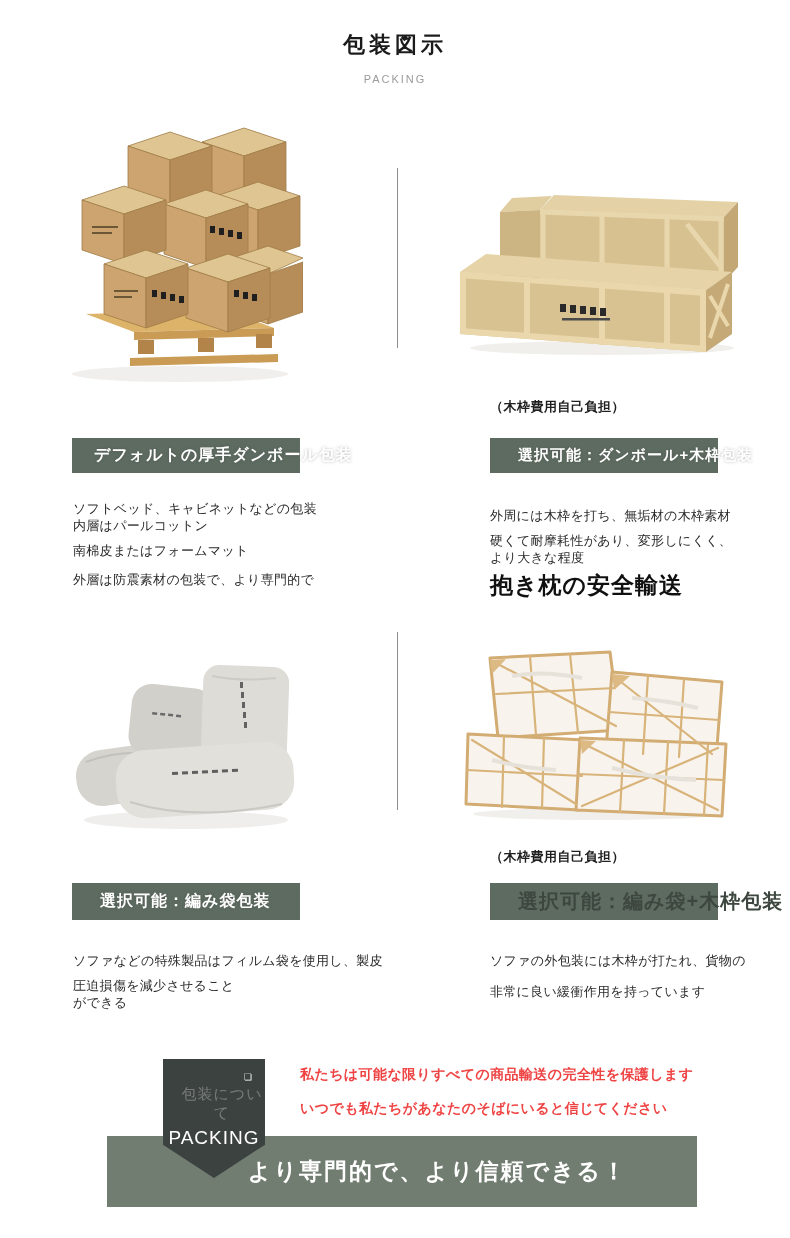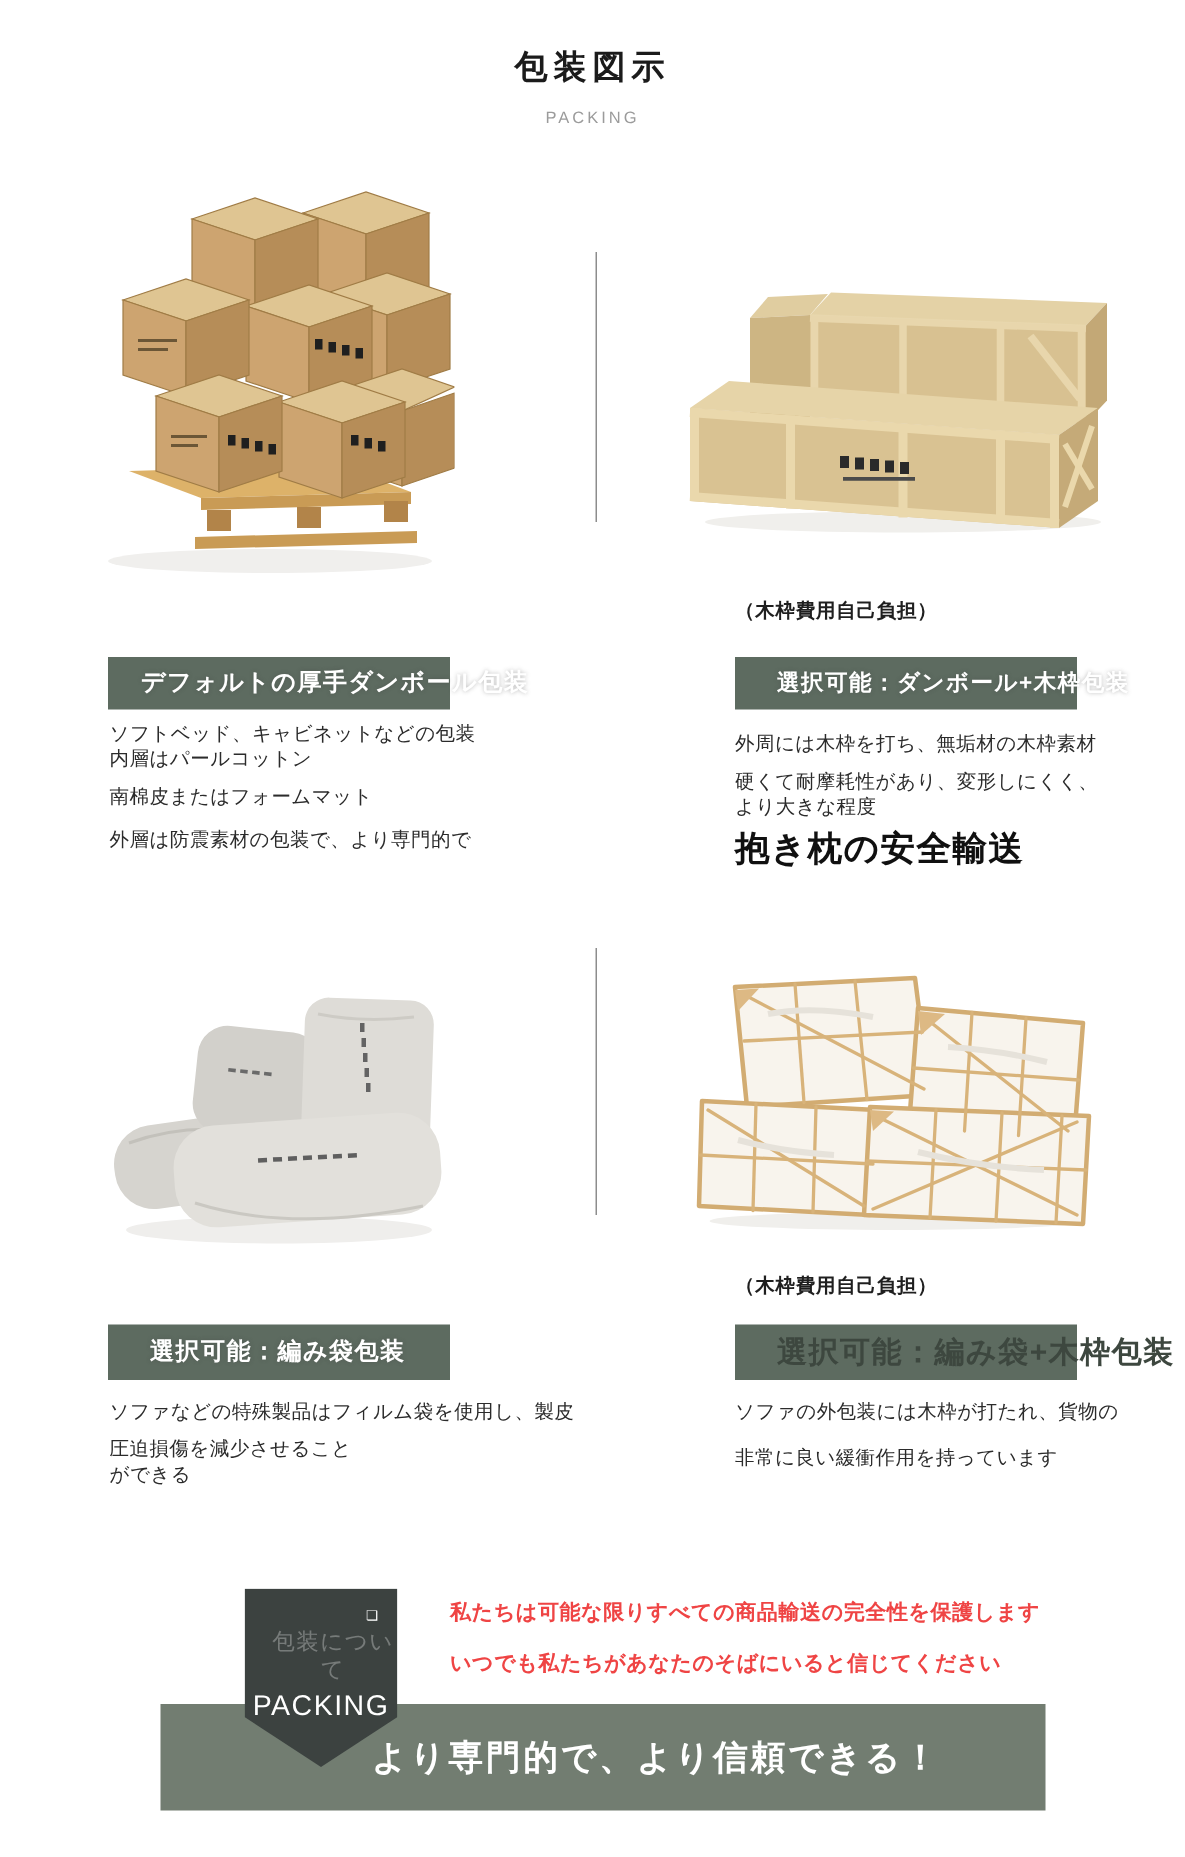--- a/index.html
+++ b/index.html
@@ -18,21 +18,21 @@
 
   .label-box { width:228px; height:35px; background:var(--label-green,#5d6b60);
                display:flex; align-items:center; white-space:nowrap; overflow:visible;
                box-sizing:border-box;padding-left:28px; }
   .label-box .txt { font-size:16px; font-weight:600; color:#fff; letter-spacing:1px;
                     text-shadow:0 0 3px rgba(60,60,60,.35); }
   .pad22 { padding-left:22px; } .pad16 { } .pad28 { padding-left:28px; }
   .label-box .txt-dark { font-size:20px; font-weight:700; color:#3d473f; letter-spacing:1px;
                          text-shadow:none; }
 
-  .body-text { font-size:13px; color:#2b2b2b; line-height:1.32; font-weight:500; letter-spacing:.3px; }
+  .body-text { font-size:13px; color:#2b2b2b; line-height:1.32; font-weight:500; letter-spacing:.3px;margin-top:20px; }
   .body-text div { white-space:nowrap; }
   .mt8 { margin-top:8px; } .mt12 { margin-top:12px; } .mt14 { margin-top:14px; }
   .highlight { font-size:23px; font-weight:700; color:#101010; margin-top:4px; letter-spacing:1px; }
 
   .banner { left:107px; top:1136px; width:590px; height:71px; background:var(--banner-green,#727d71);
             display:flex; align-items:center; justify-content:center; padding-left:71px;
             box-sizing:border-box; color:#fff; font-size:23px; font-weight:700; letter-spacing:2px;
             z-index:1; }
   .badge { left:163px; top:1059px; width:102px; height:119px; background:var(--badge-dark,#3c4240);
            clip-path:polygon(0 0,100% 0,100% 72%,50% 100%,0 72%); text-align:center; z-index:2; }

